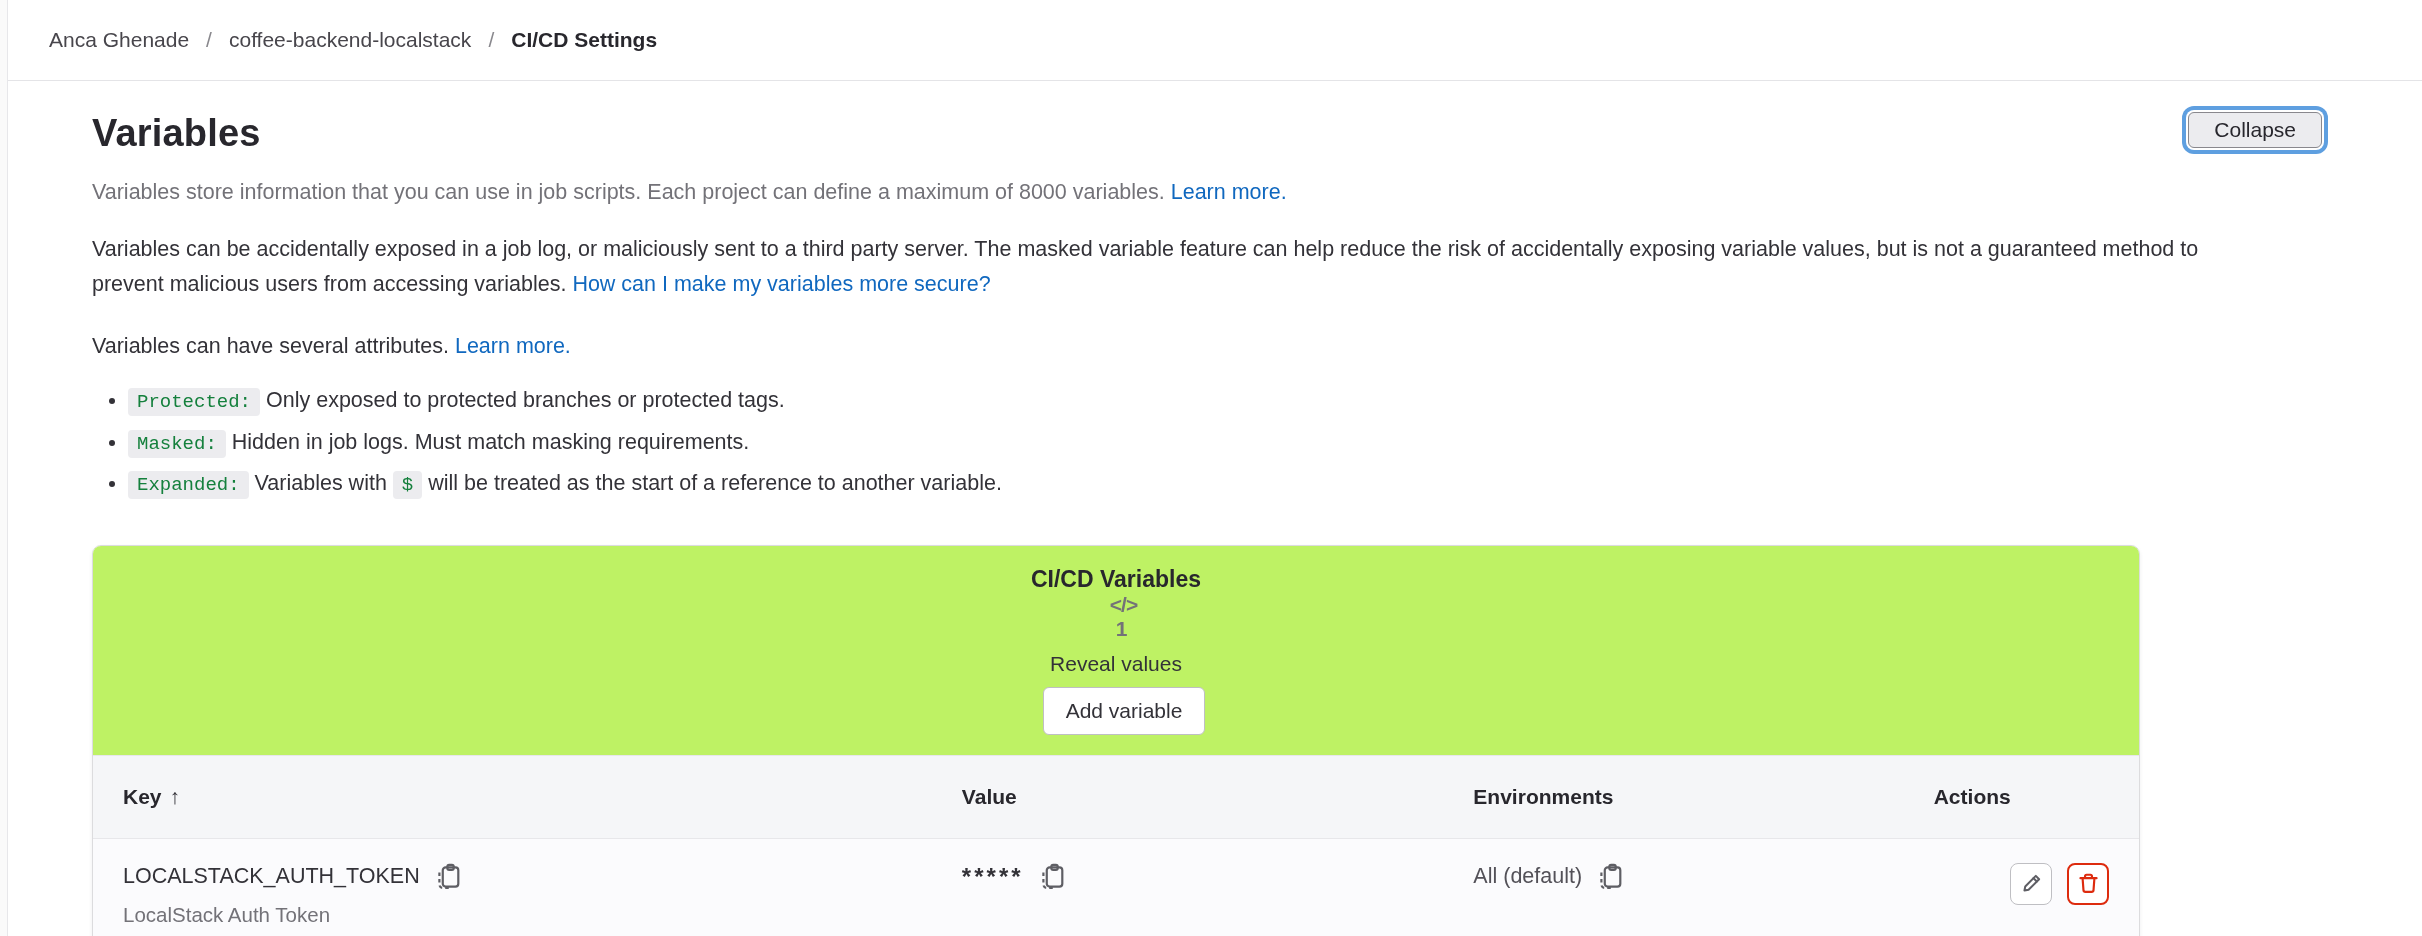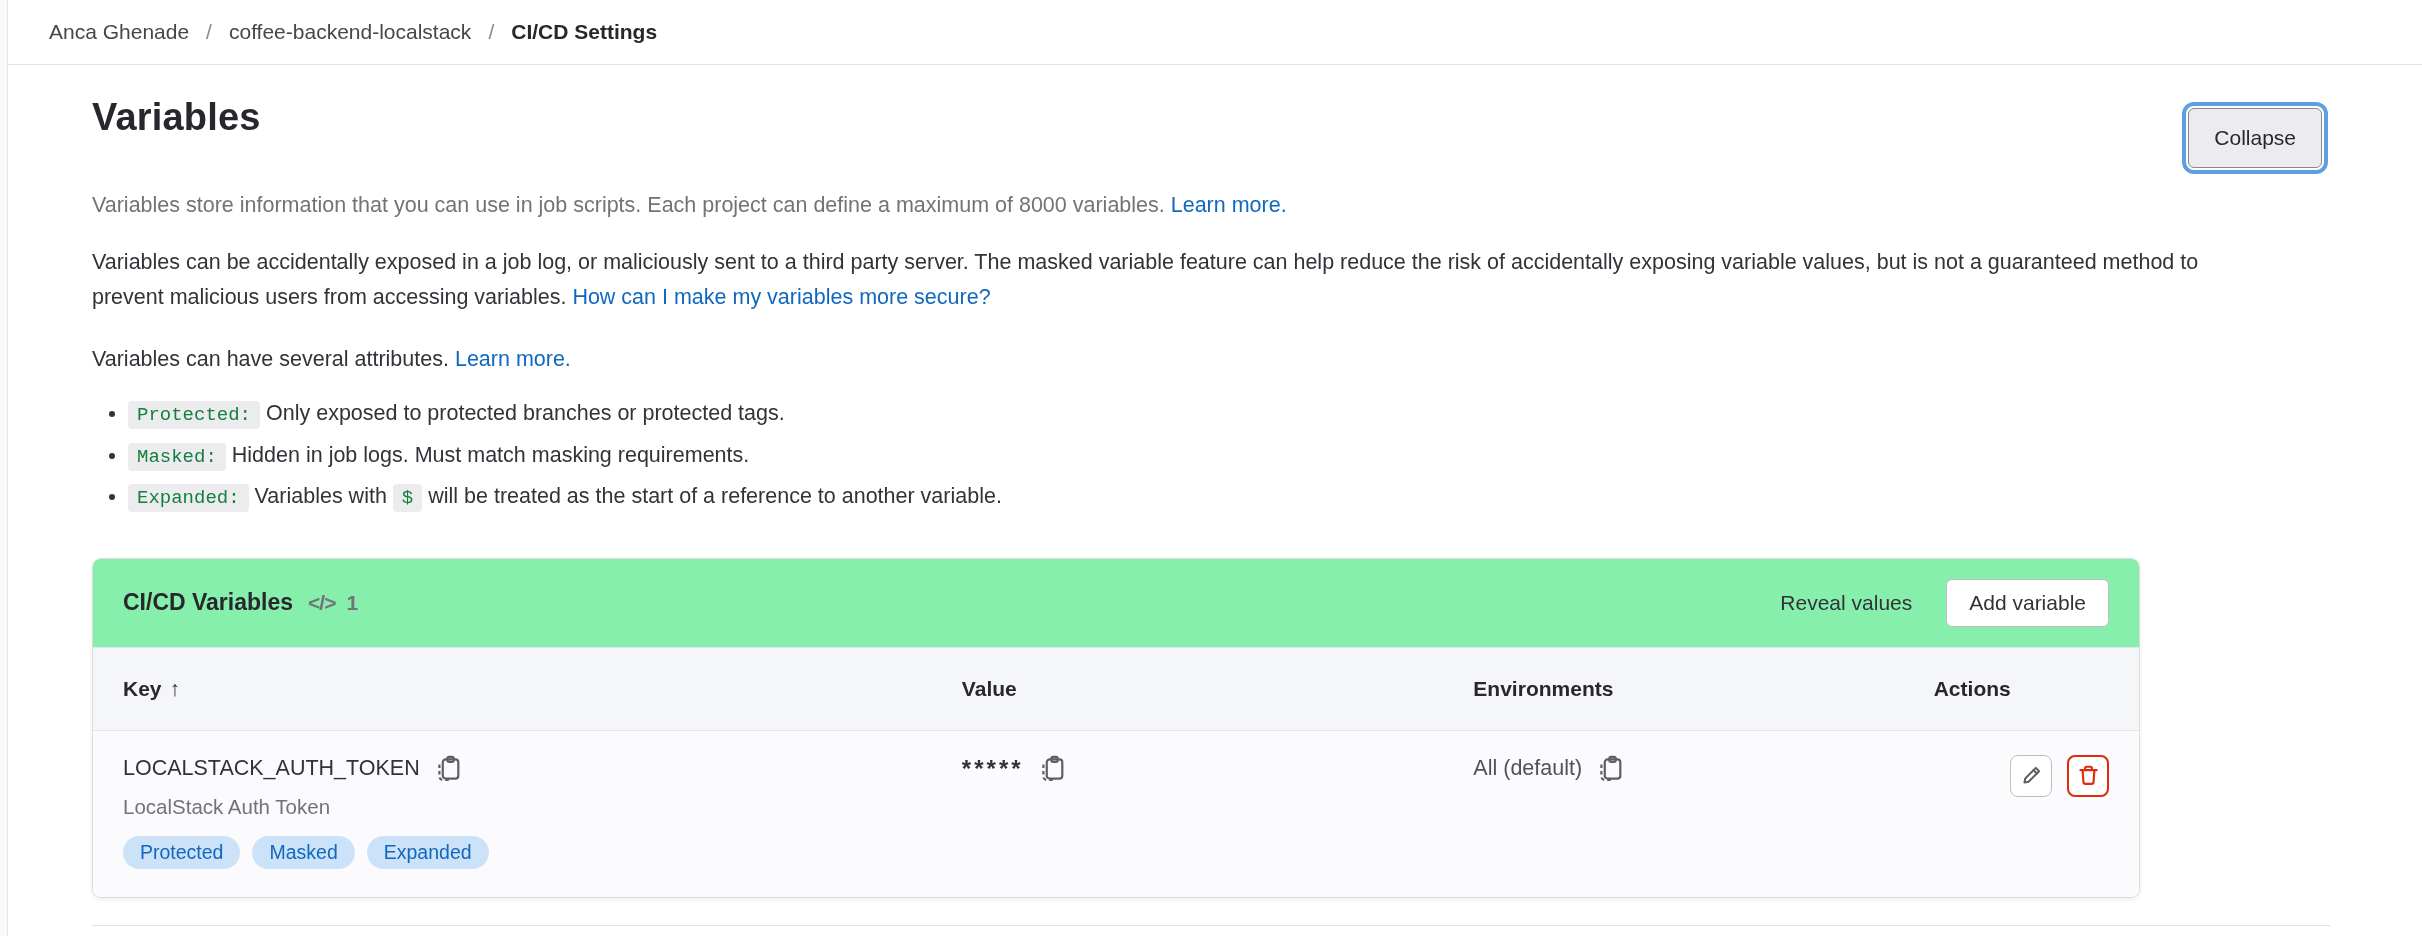--- a/index.html
+++ b/index.html
@@ -3,51 +3,51 @@
 <meta charset="utf-8">
 <style>
   * { margin:0; padding:0; box-sizing:border-box; }
   html,body { width:2422px; height:936px; overflow:hidden; background:#fff;
     font-family:"Liberation Sans", sans-serif; color:#333238; }
 
   .left-gutter { position:fixed; left:0; top:0; bottom:0; width:8px;
     background:#fafafa; border-right:1px solid #e7e7ea; z-index:5; }
 
   
-  .breadcrumb-bar { height:65px; border-bottom:1px solid #e4e4e7;
+  .breadcrumb-bar { height:81px; border-bottom:1px solid #e4e4e7;
     display:flex; align-items:center; padding-left:49px; font-size:21px; }
   .crumb { color:#48464c; text-decoration:none; }
   .crumb-sep { color:#89888d; margin:0 17px; }
   .crumb-current { color:#28272d; font-weight:700; }
 
   .main { padding:0 92px; }
 
   
   .section-head { display:flex; justify-content:space-between; align-items:flex-start; margin-top:31px; }
   .page-title { font-size:38px; font-weight:600; color:#28272d; letter-spacing:.2px; }
-  .btn-collapse { margin-top:12px; margin-right:8px; font-family:inherit; font-size:21px; color:#28272d;
-    background:#ececef; border:1px solid #89888d; border-radius:6px; padding:17px 25px;
+  .btn-collapse { margin-top:0; margin-right:8px; font-family:inherit; font-size:21px; color:#28272d;
+    background:#ececef; border:1px solid #89888d; border-radius:6px; padding:5px 25px;
     box-shadow:0 0 0 2px #fff, 0 0 0 6px #5e9fe0; cursor:pointer; }
 
   
   .p-intro { margin-top:22px; font-size:21.5px; color:#737278; line-height:1.45; }
   .p-warning { margin-top:24px; font-size:21.5px; color:#333238; line-height:1.6; max-width:2160px; }
   .p-attrs { margin-top:33px; font-size:21.5px; color:#333238; }
   a.doc-link { color:#1068bf; text-decoration:none; cursor:pointer; }
 
   
   .attr-list { margin:26px 0 0 14px; padding-left:22px; list-style:disc; }
   .attr-list li { margin:11px 0; font-size:21.5px; color:#333238; line-height:1.4; }
   .code-chip { font-family:"Liberation Mono", monospace; font-size:19px; background:#ececef;
     color:#15803d; border-radius:4px; padding:3px 9px; }
 
   
   .vars-card { margin-top:46px; width:2048px; background:#fff; border:1px solid #dcdcde;
     border-radius:9px; overflow:hidden; box-shadow:0 2px 4px rgba(31,30,36,.07); }
-  .card-head { display:flex; align-items:center; padding:20px 30px; background:#86efac; }
+  .card-head { display:flex; align-items:center; padding:20px 30px; background:#bef264;flex-direction:column; }
   .card-title { font-size:23px; font-weight:700; color:#28272d; }
   .code-icon { margin-left:15px; color:#737278; font-size:21px; font-weight:700; letter-spacing:-1px; }
   .vars-count { margin-left:11px; color:#737278; font-size:21px; font-weight:700; }
   .head-spacer { flex:1; }
   .btn-reveal { background:none; border:none; font-family:inherit; font-size:21px; color:#333238;
     padding:11px 18px; cursor:pointer; }
   .btn-add { margin-left:16px; background:#fff; border:1px solid #bfbfc3; border-radius:6px;
     font-family:inherit; font-size:21px; color:#333238; padding:11px 22px; cursor:pointer; }
 
   table.vars-table { width:100%; border-collapse:collapse; }

